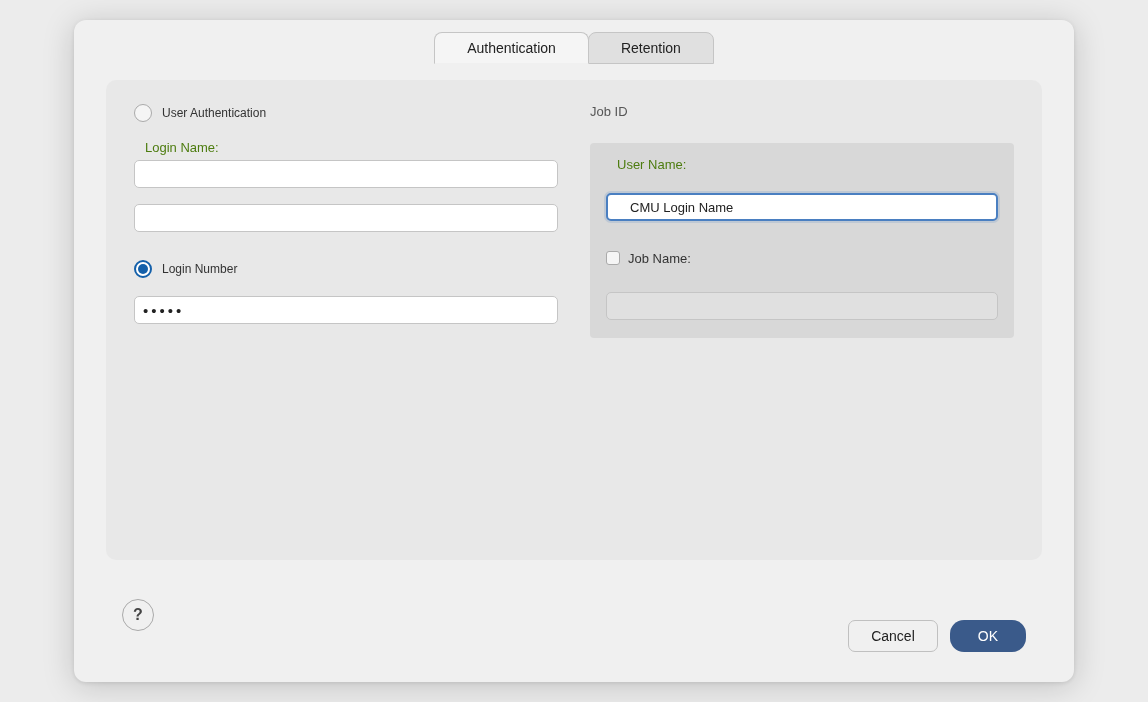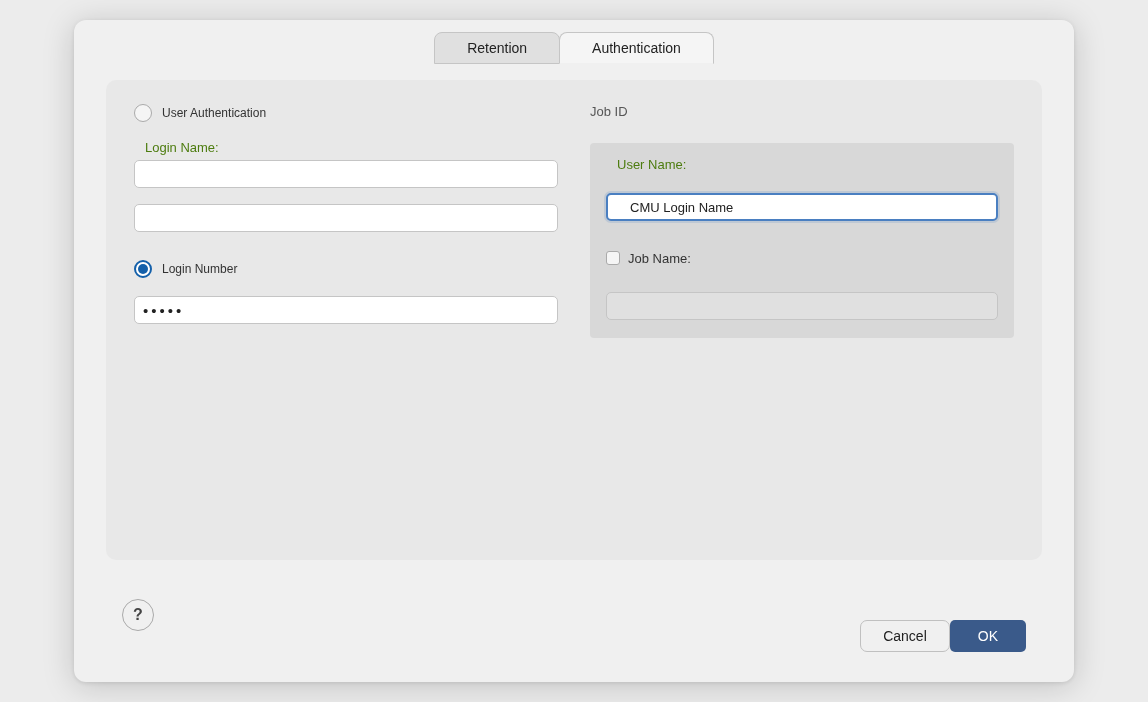--- a/index.html
+++ b/index.html
@@ -230,57 +230,58 @@
       color: #444;
       cursor: pointer;
       display: flex;
       align-items: center;
       justify-content: center;
       font-weight: 600;
     }
 
     .action-buttons {
       display: flex;
+      gap: 12px;
       margin-top: 42px;
     }
 
     .cancel-btn {
       padding: 7px 22px;
       border: 1px solid #c0c0c0;
       background: #f0f0f0;
       border-radius: 7px;
       font-size: 14px;
       color: #222;
       cursor: pointer;
       font-family: inherit;
     }
 
     .ok-btn {
       padding: 7px 28px;
       border: none;
       background: #3a5a8a;
-      border-radius: 5px;
+      border-radius: 14px;
       font-size: 14px;
       color: #fff;
       cursor: pointer;
       font-weight: 500;
       font-family: inherit;
     }
 
     .section-spacer {
       height: 12px;
     }
   </style>
 </head>
 <body>
 
 <div class="dialog">
   <div class="tab-bar-row">
+    <button class="tab active">Authentication</button>
     <button class="tab">Retention</button>
-    <button class="tab active">Authentication</button>
   </div>
 
   <div class="content-area">
 
     <div class="left-panel">
       <div class="radio-row">
         <div class="radio-btn"></div>
         <span class="radio-label">User Authentication</span>
       </div>
 

